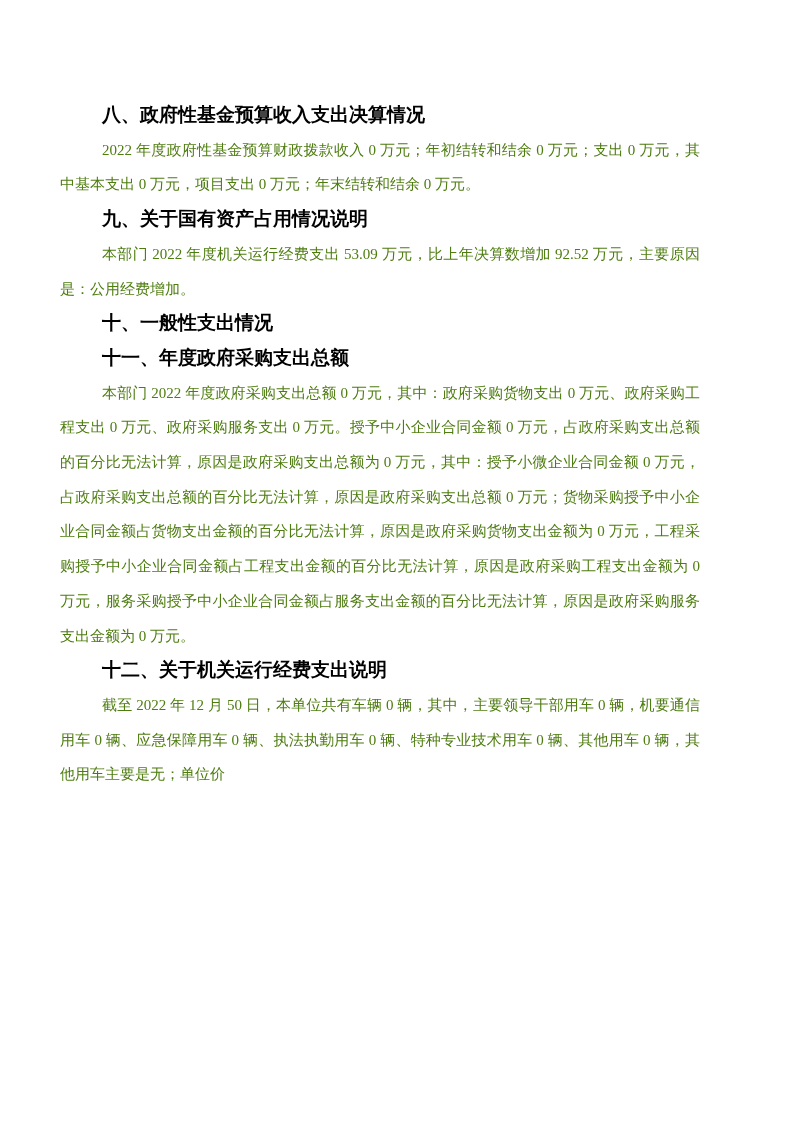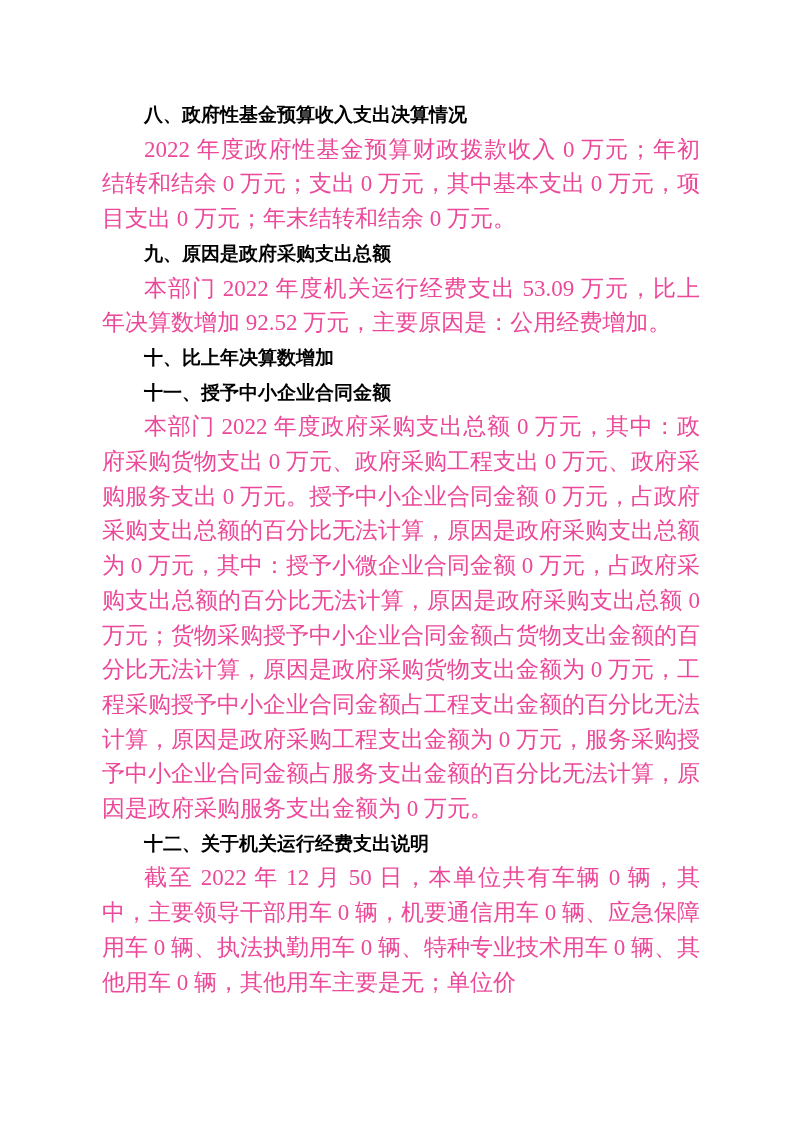--- a/index.html
+++ b/index.html
@@ -6,21 +6,21 @@
     margin: 0;
     padding: 0;
     background: #ffffff;
   }
   .page {
     position: relative;
     width: 793px;
     height: 1122px;
     background: #ffffff;
     box-sizing: border-box;
-    padding: 98px 93px 0 102px;
+    padding: 98px 93px 0 60px;
     overflow: hidden;
     color: #000000;
   }
   .section {
     margin: 0;
     padding: 0;
   }
   .section-heading {
     margin: 0;
     padding: 0;
@@ -30,48 +30,48 @@
     line-height: 34.7px;
     text-indent: 42px;
     color: #000000;
     white-space: nowrap;
   }
   .section-paragraph {
     margin: 0;
     padding: 0;
     font-family: "Liberation Serif", "DejaVu Serif", serif;
     font-weight: 400;
-    font-size: 23px;
+    font-size: 15px;
     line-height: 34.7px;
     text-indent: 42px;
     text-align: justify;
-    color: #ec4899;
+    color: #4d7c0f;
   }
 </style>
 </head>
 <body>
 
 <div class="page">
 
   <div class="section">
     <h2 class="section-heading">八、政府性基金预算收入支出决算情况</h2>
     <p class="section-paragraph">2022 年度政府性基金预算财政拨款收入 0 万元；年初结转和结余 0 万元；支出 0 万元，其中基本支出 0 万元，项目支出 0 万元；年末结转和结余 0 万元。</p>
   </div>
 
   <div class="section">
-    <h2 class="section-heading">九、原因是政府采购支出总额</h2>
+    <h2 class="section-heading">九、关于国有资产占用情况说明</h2>
     <p class="section-paragraph">本部门 2022 年度机关运行经费支出 53.09 万元，比上年决算数增加 92.52 万元，主要原因是：公用经费增加。</p>
   </div>
 
   <div class="section">
-    <h2 class="section-heading">十、比上年决算数增加</h2>
+    <h2 class="section-heading">十、一般性支出情况</h2>
   </div>
 
   <div class="section">
-    <h2 class="section-heading">十一、授予中小企业合同金额</h2>
+    <h2 class="section-heading">十一、年度政府采购支出总额</h2>
     <p class="section-paragraph">本部门 2022 年度政府采购支出总额 0 万元，其中：政府采购货物支出 0 万元、政府采购工程支出 0 万元、政府采购服务支出 0 万元。授予中小企业合同金额 0 万元，占政府采购支出总额的百分比无法计算，原因是政府采购支出总额为 0 万元，其中：授予小微企业合同金额 0 万元，占政府采购支出总额的百分比无法计算，原因是政府采购支出总额 0 万元；货物采购授予中小企业合同金额占货物支出金额的百分比无法计算，原因是政府采购货物支出金额为 0 万元，工程采购授予中小企业合同金额占工程支出金额的百分比无法计算，原因是政府采购工程支出金额为 0 万元，服务采购授予中小企业合同金额占服务支出金额的百分比无法计算，原因是政府采购服务支出金额为 0 万元。</p>
   </div>
 
   <div class="section">
     <h2 class="section-heading">十二、关于机关运行经费支出说明</h2>
     <p class="section-paragraph">截至 2022 年 12 月 50 日，本单位共有车辆 0 辆，其中，主要领导干部用车 0 辆，机要通信用车 0 辆、应急保障用车 0 辆、执法执勤用车 0 辆、特种专业技术用车 0 辆、其他用车 0 辆，其他用车主要是无；单位价</p>
   </div>
 
 </div>
 

